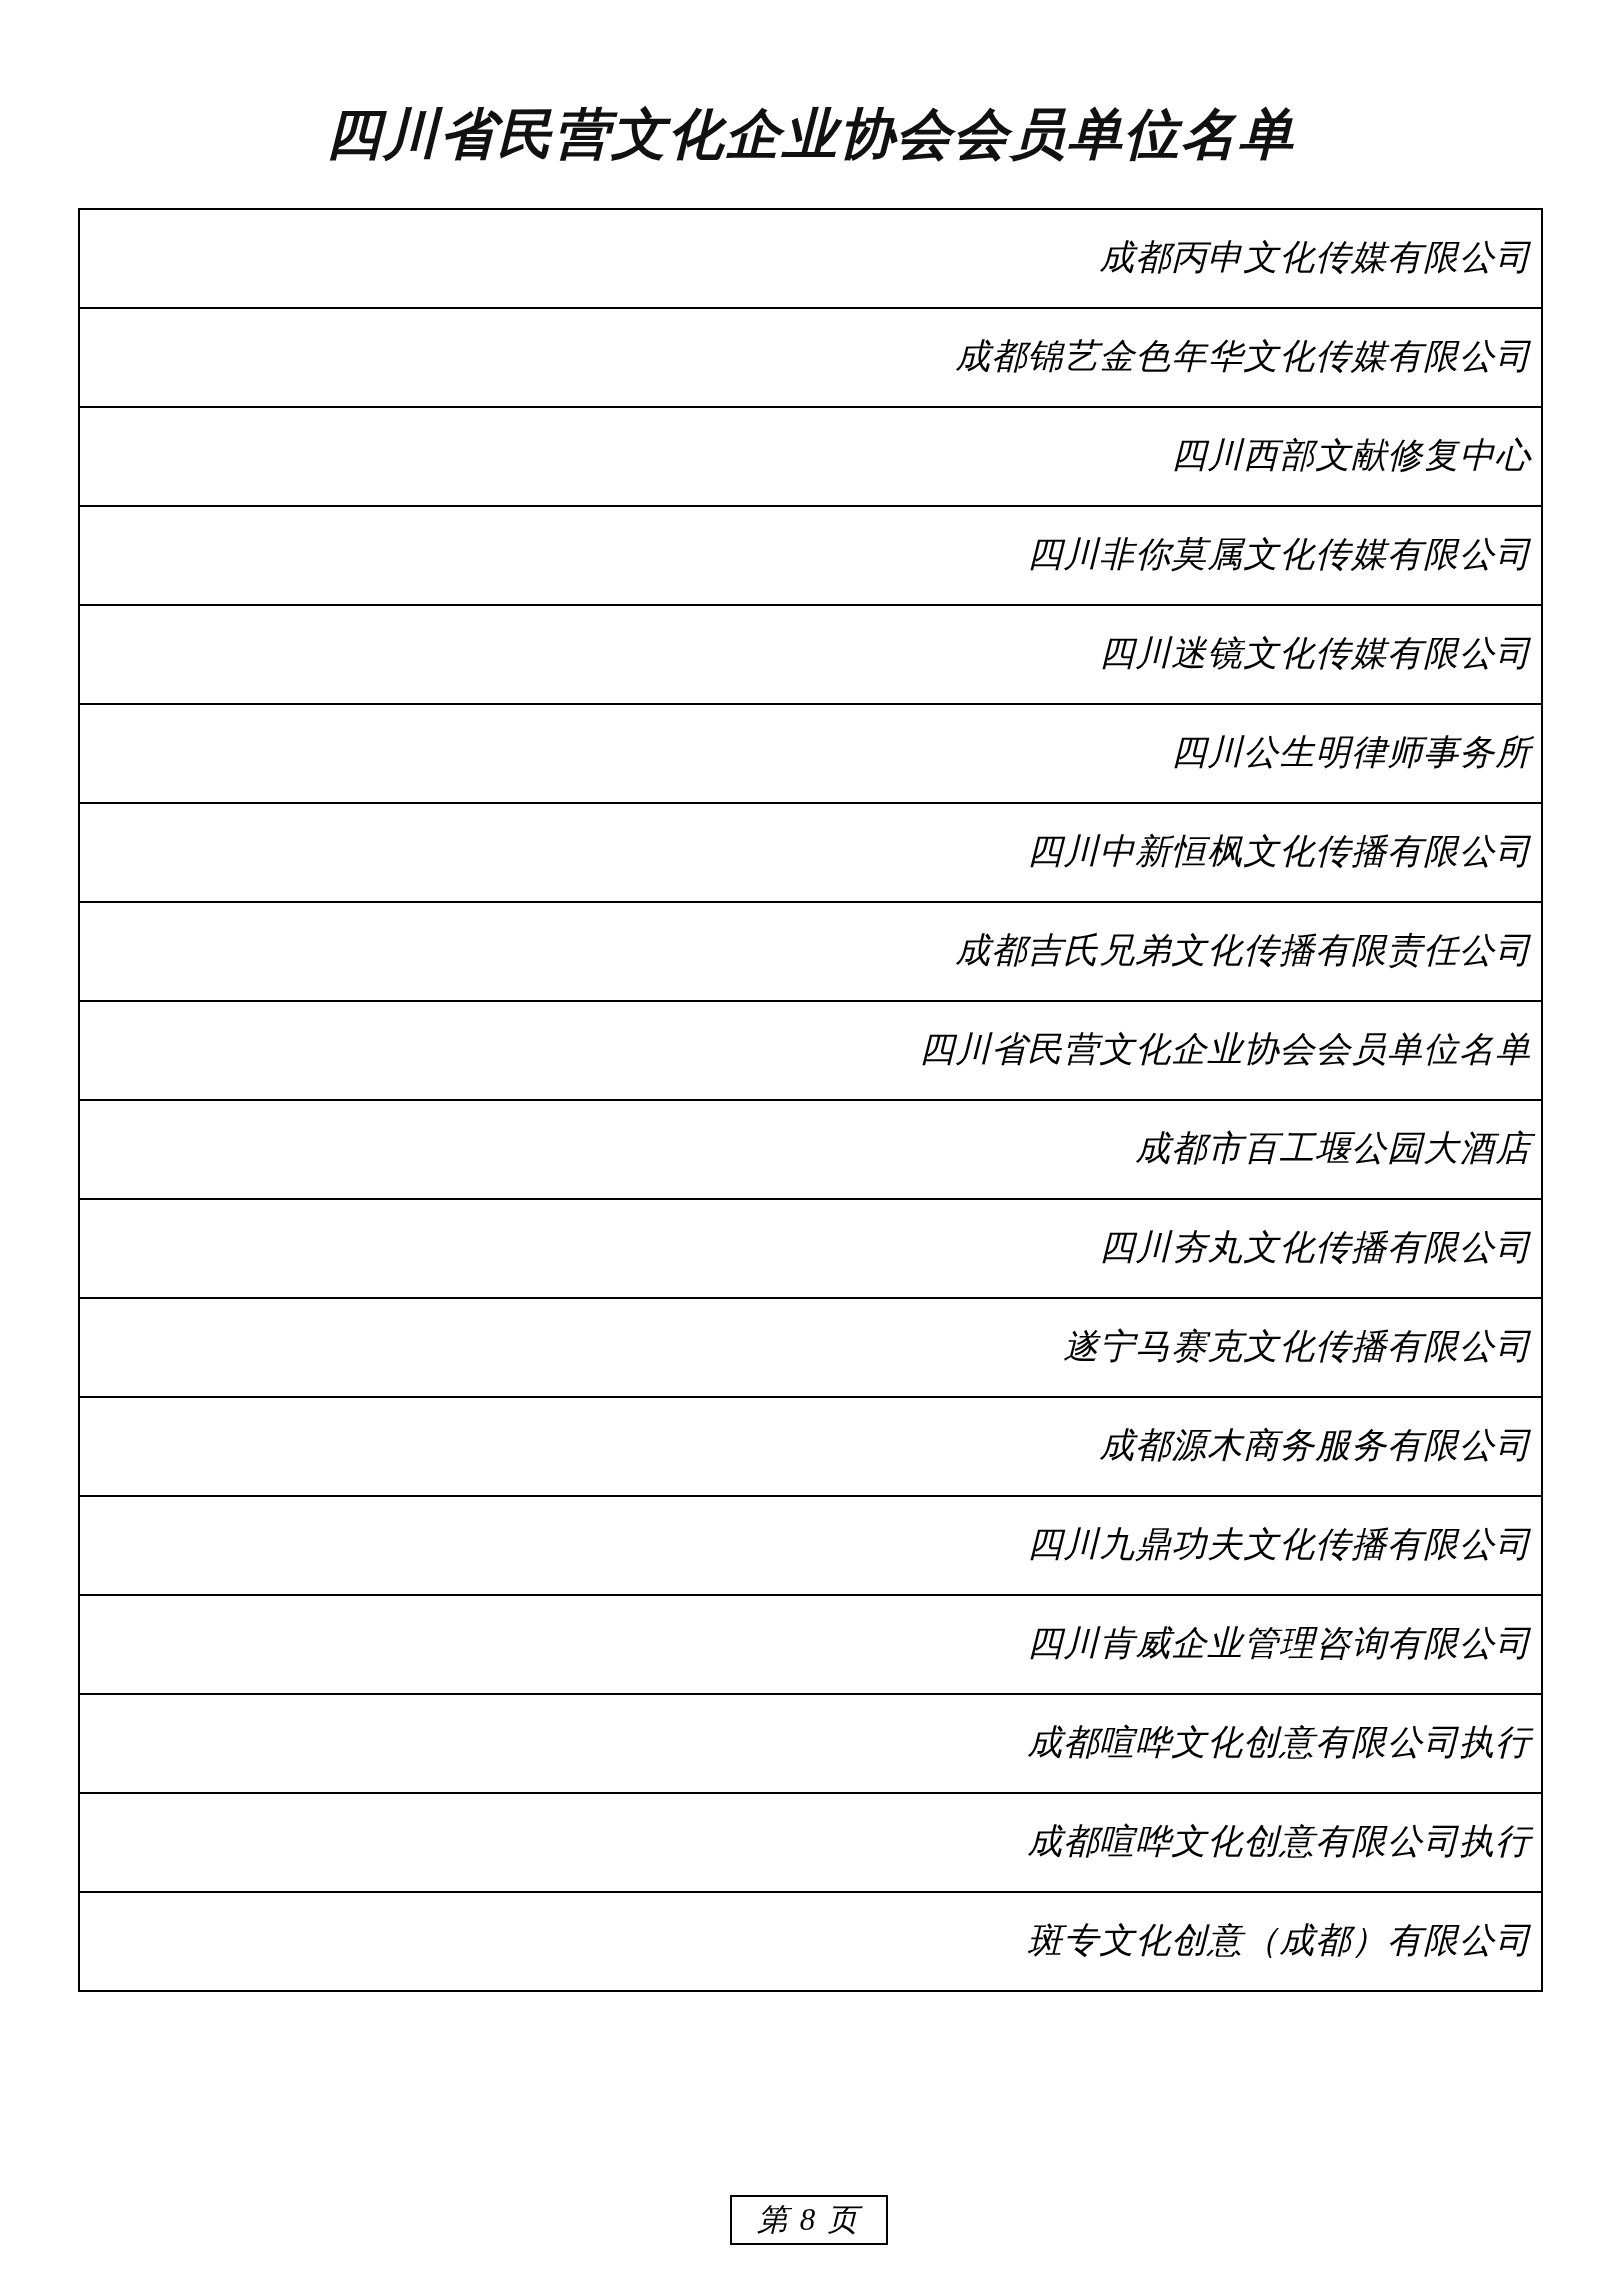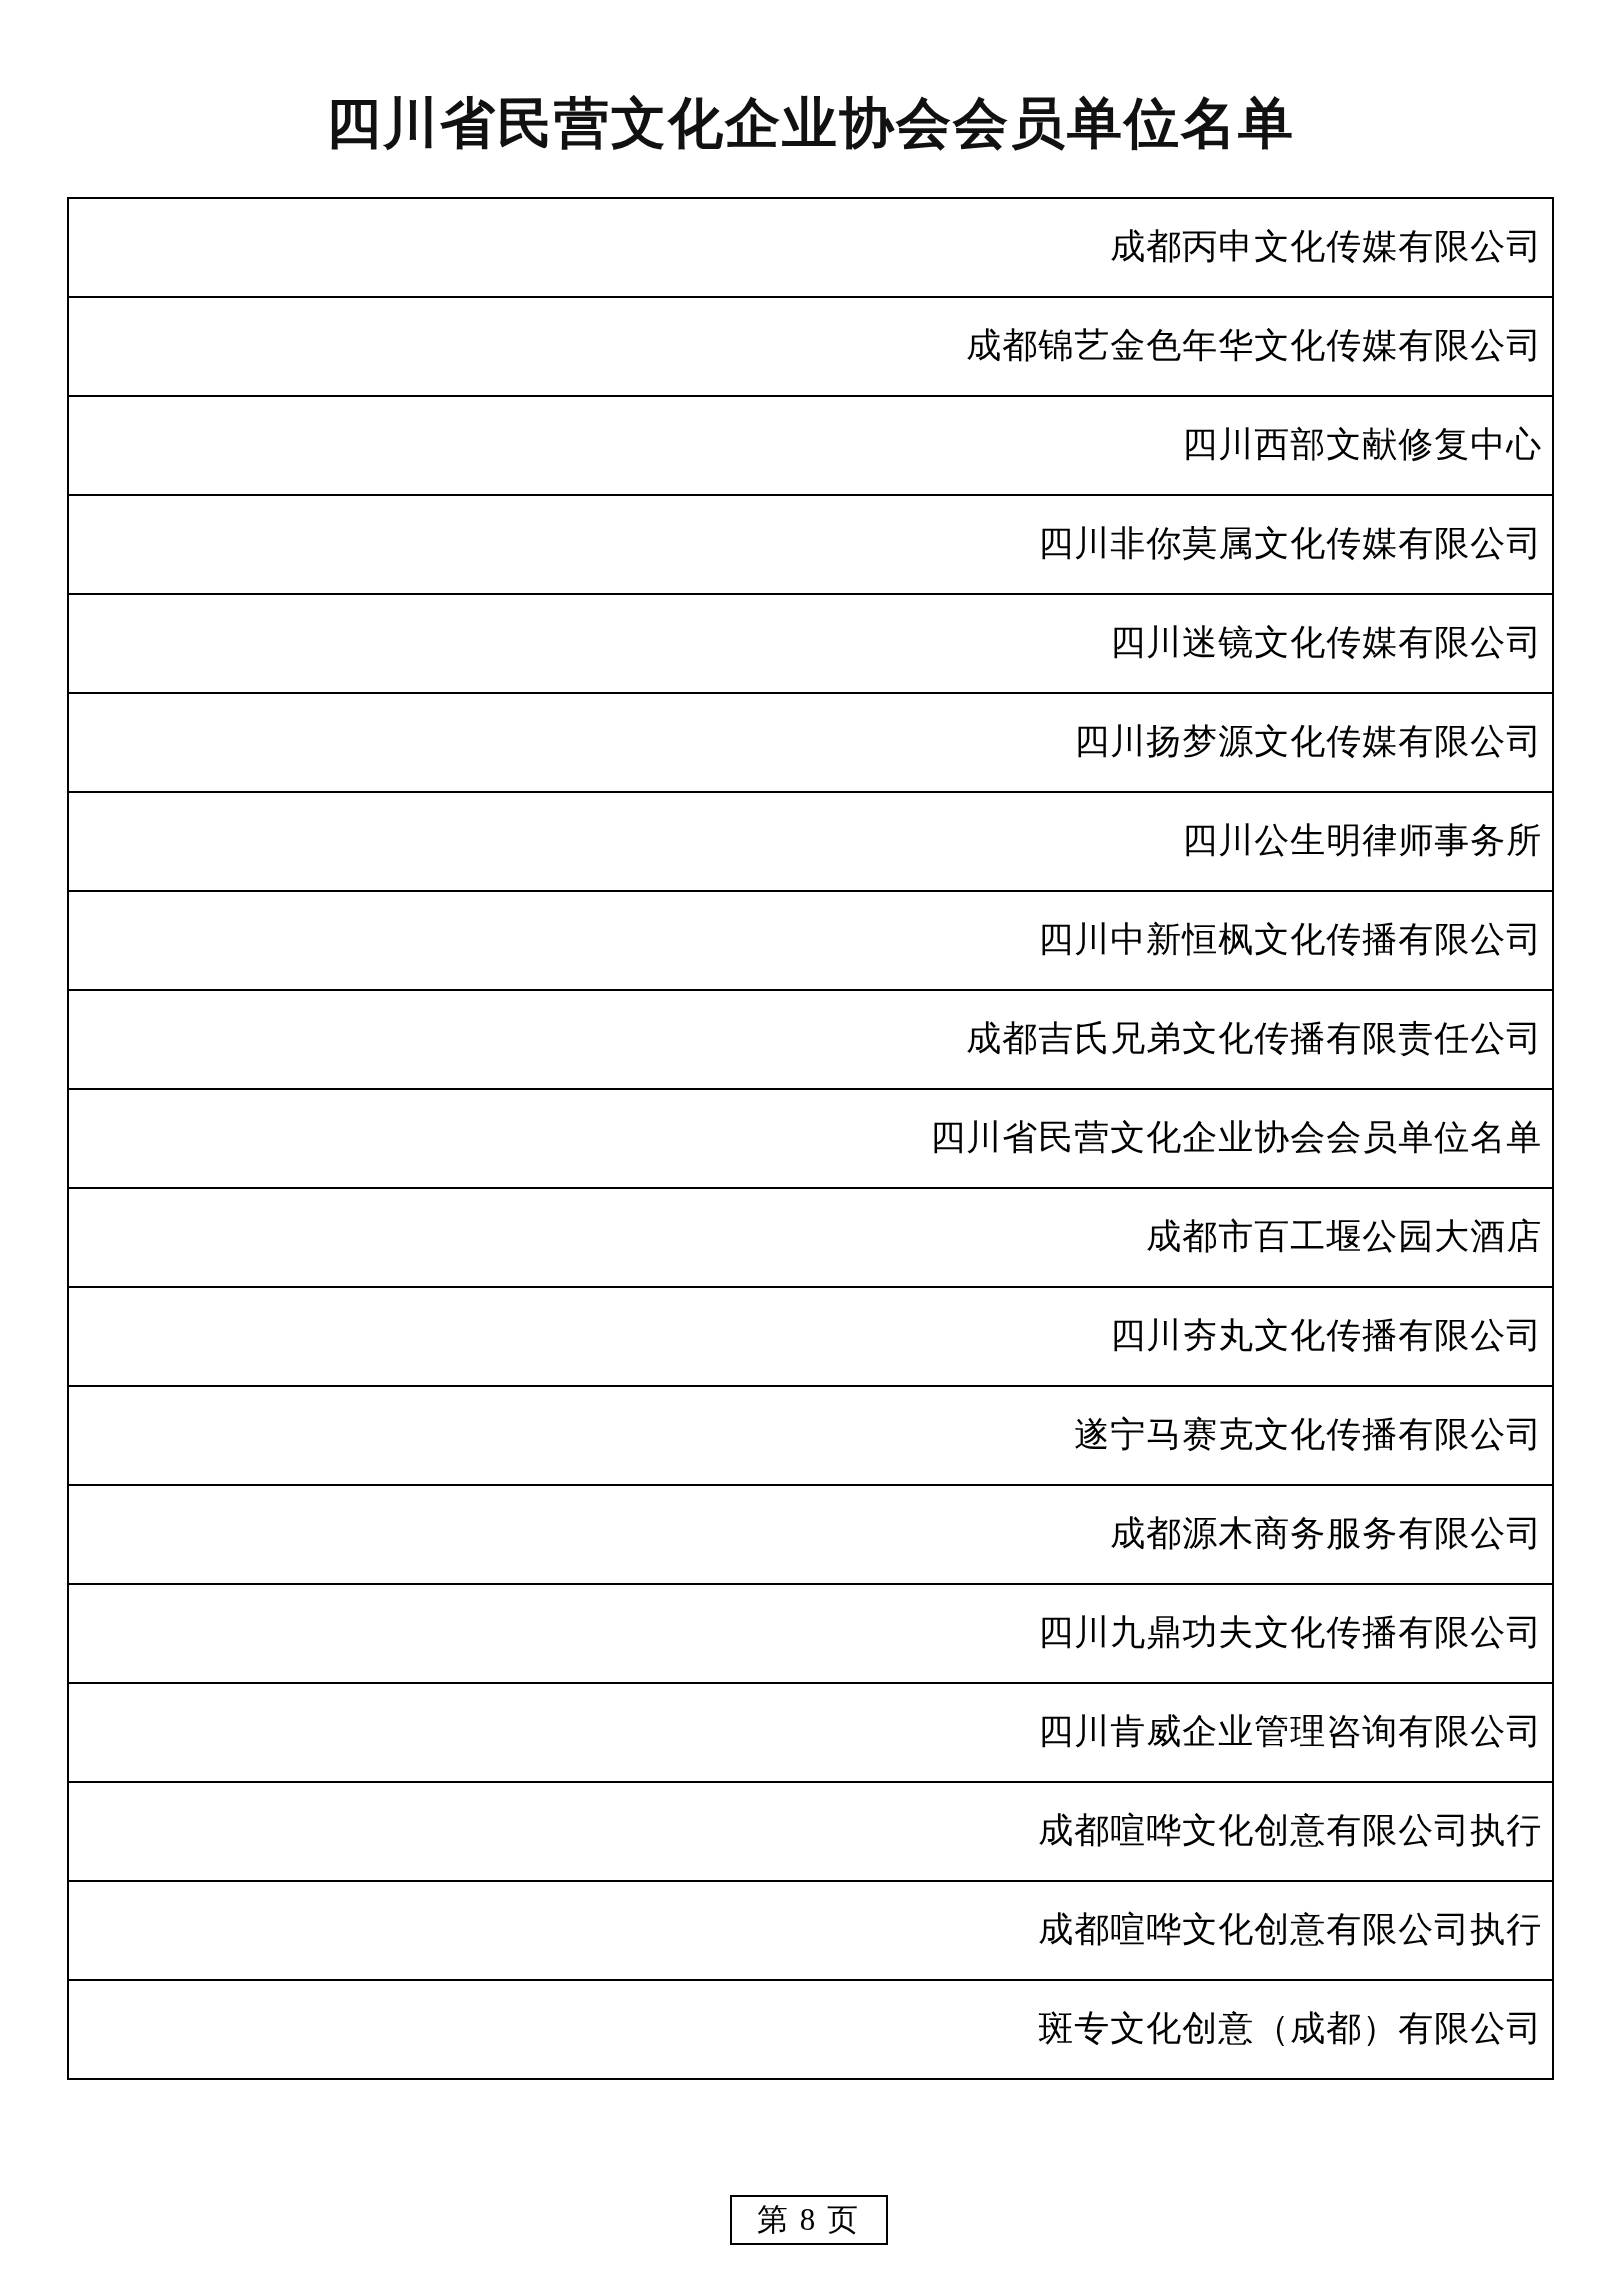--- a/index.html
+++ b/index.html
@@ -12,22 +12,23 @@
     height: 2292px;
     font-family: "Liberation Serif", "DejaVu Serif", serif;
     color: #000000;
     position: relative;
     overflow: hidden;
   }
   .page {
     width: 1621px;
     height: 2292px;
     box-sizing: border-box;
-    padding: 0;
+    padding: 11px;
     position: relative;
+    font-style: italic;
   }
   .doc-title {
     text-align: center;
     font-family: "DejaVu Sans", "Liberation Sans", sans-serif;
     font-weight: bold;
     font-size: 55px;
     letter-spacing: 2px;
     margin: 0;
     padding-top: 90px;
     padding-bottom: 0;
@@ -91,23 +92,20 @@
         <tr>
             <td>四川西部文献修复中心</td>
           </tr>
         <tr>
             <td>四川非你莫属文化传媒有限公司</td>
           </tr>
         <tr>
             <td>四川迷镜文化传媒有限公司</td>
           </tr>
         <tr>
-            <td>四川扬梦源文化传媒有限公司</td>
-          </tr>
-        <tr>
             <td>四川公生明律师事务所</td>
           </tr>
         <tr>
             <td>四川中新恒枫文化传播有限公司</td>
           </tr>
         <tr>
             <td>成都吉氏兄弟文化传播有限责任公司</td>
           </tr>
         <tr>
             <td>四川省民营文化企业协会会员单位名单</td>

